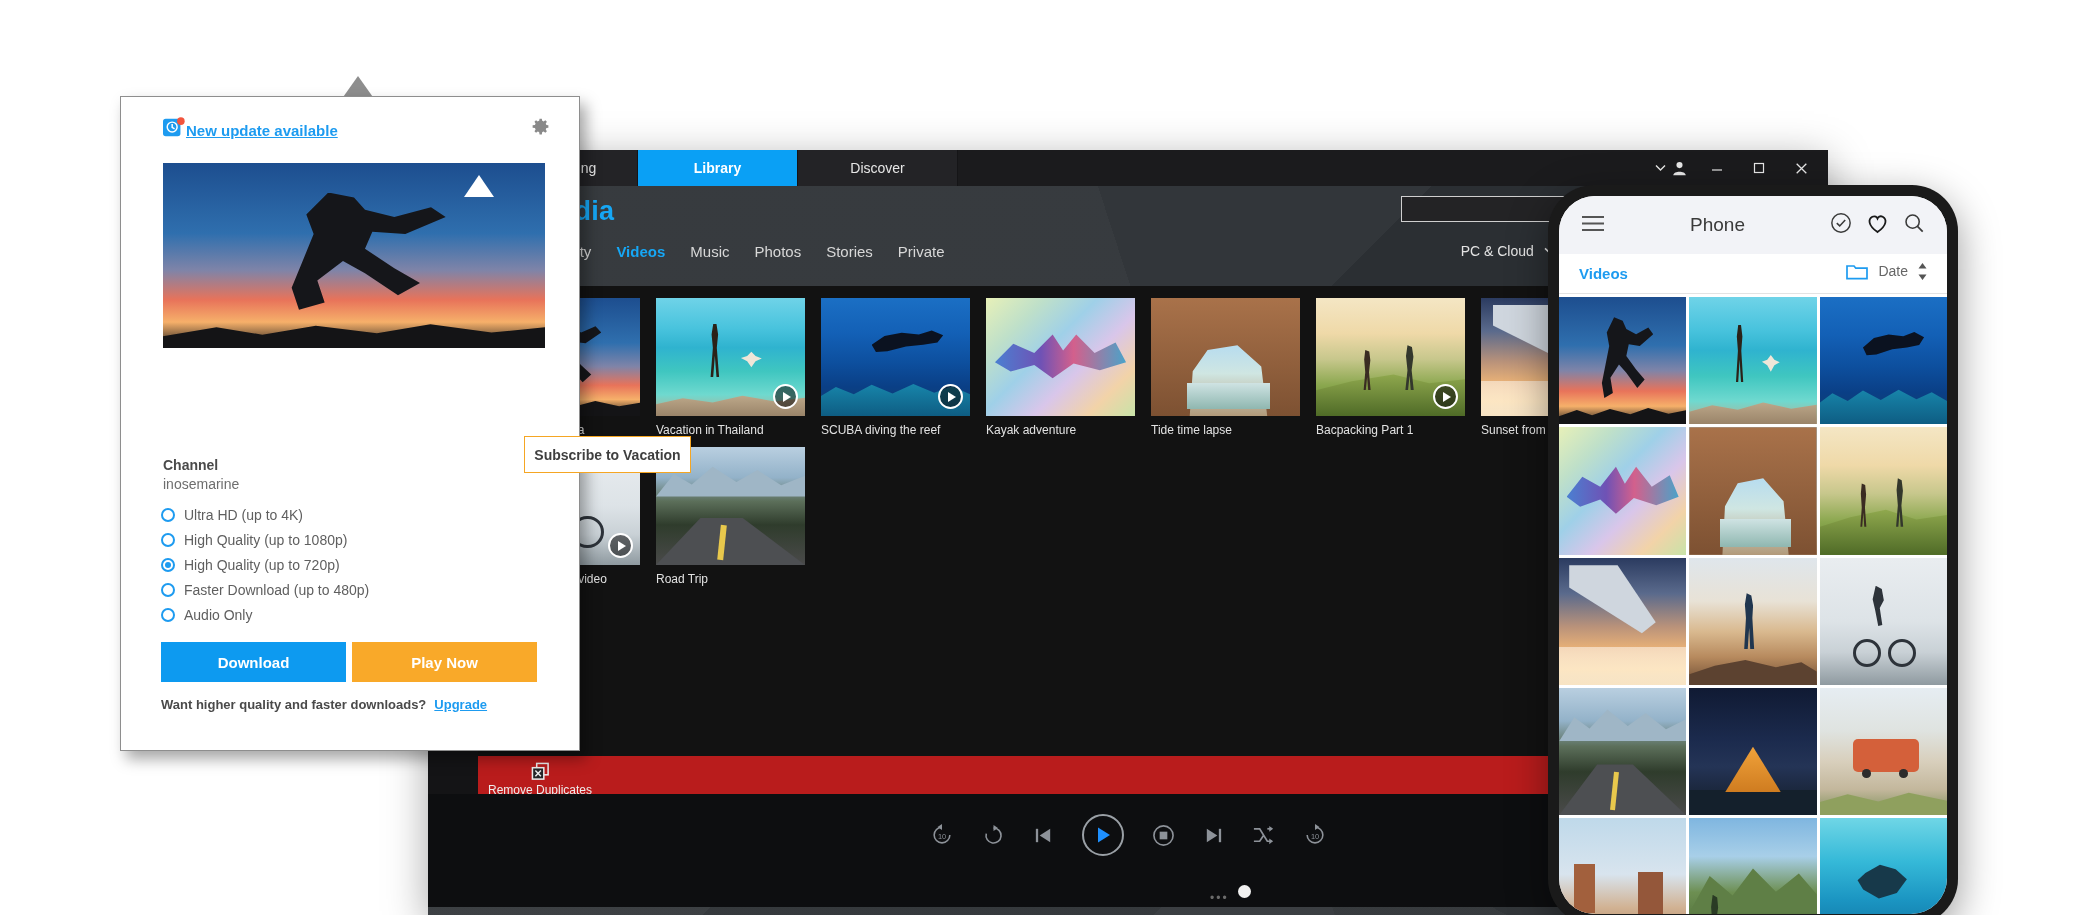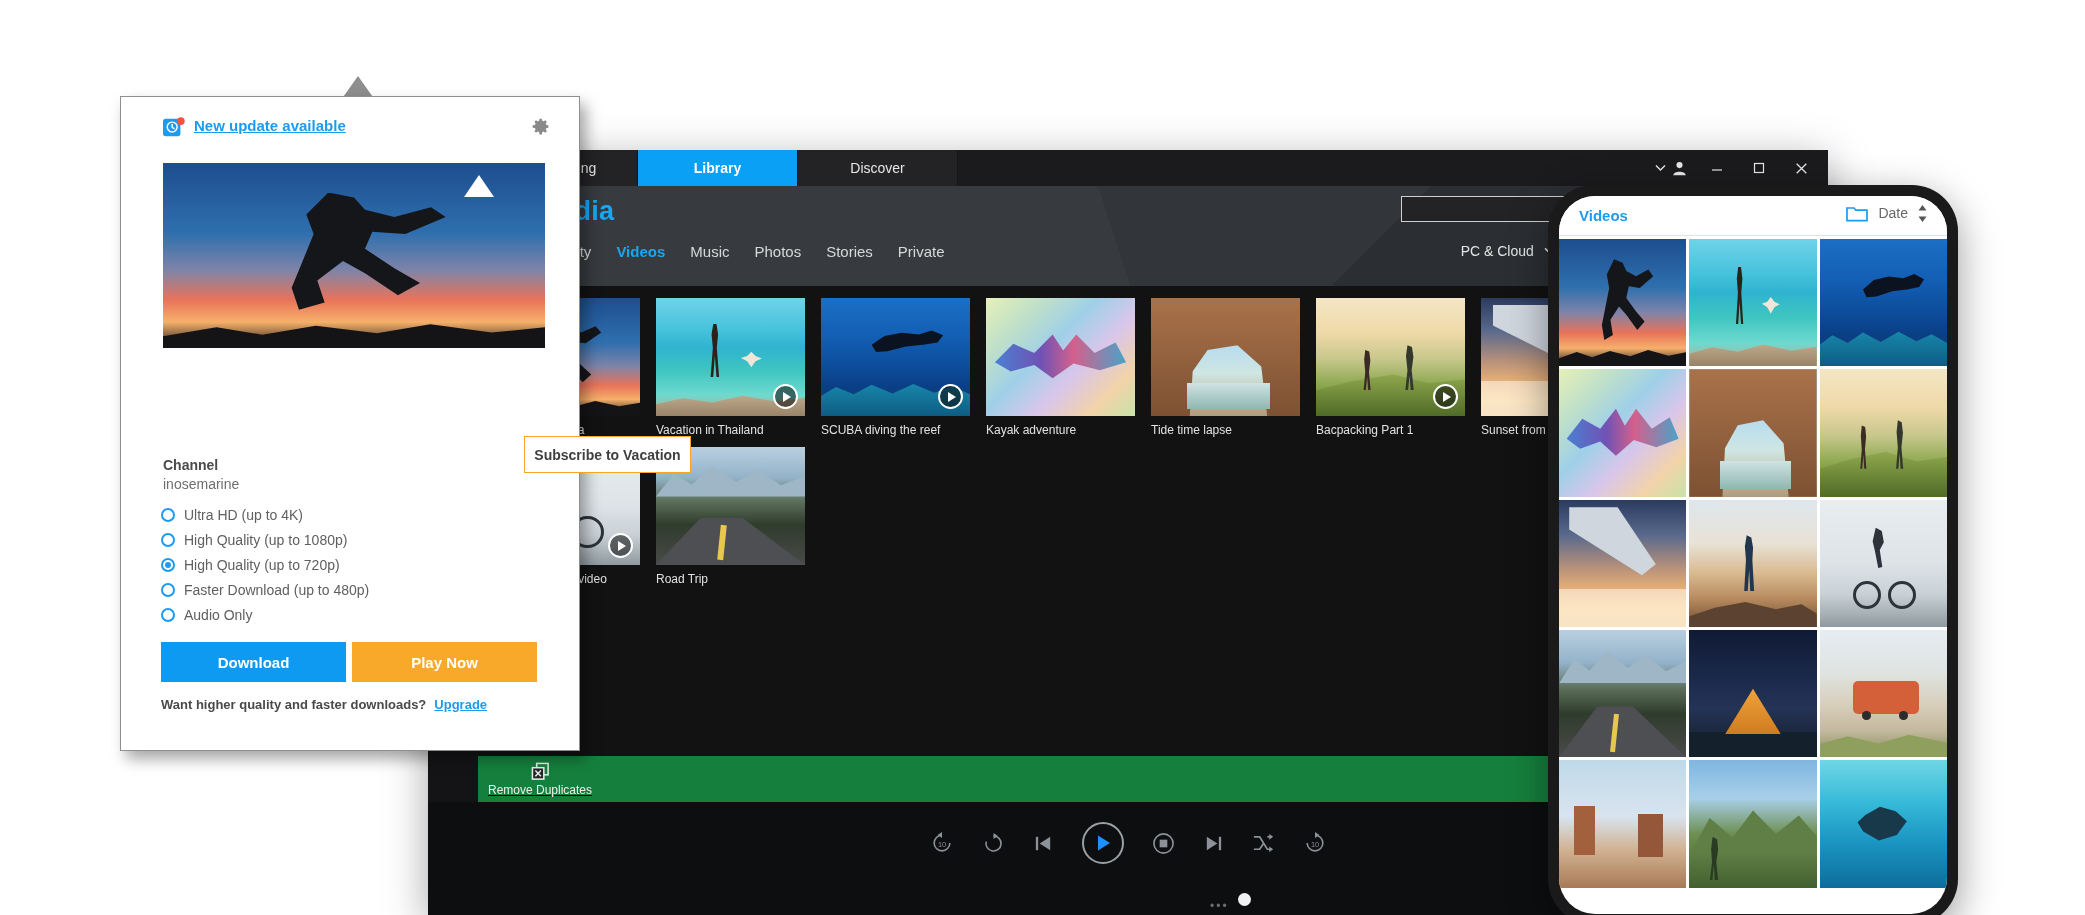--- a/index.html
+++ b/index.html
@@ -100,28 +100,28 @@
     border-radius: 50%; background: rgba(10,10,10,.55); border: 2px solid #fff;
     display: flex; align-items: center; justify-content: center;
   }
   .play-badge::after {
     content: ""; border-left: 8px solid #fff; border-top: 5px solid transparent;
     border-bottom: 5px solid transparent; margin-left: 3px;
   }
 
   #bottom-tools {
     position: absolute; left: 50px; right: 0; bottom: 113px; height: 46px;
-    background: #15803d; z-index: 4; display: flex; align-items: center; text-decoration: underline;
+    background: #b91c1c; z-index: 4; display: flex; align-items: center;
   }
   .tool-item {
     display: flex; flex-direction: column; align-items: center; gap: 2px;
     margin-left: 10px; cursor: pointer; color: #ededed; font-size: 12px;
   }
   #transport {
-    position: absolute; left: 0; bottom: 0; width: 100%; height: 113px;
+    position: absolute; left: 0; bottom: 8px; width: 100%; height: 113px;
     background: #0d0e10; z-index: 4;
   }
   .ctrls { position: absolute; left: 0; right: 0; top: 20px; display: flex; align-items: center; justify-content: center; gap: 28px; }
   .ctrl { color: #8d9299; cursor: pointer; display: flex; align-items: center; justify-content: center; }
   .ctrl.big { width: 42px; height: 42px; border: 2px solid #9aa0a6; border-radius: 50%; }
   .scrub { position: absolute; left: 0; right: 0; bottom: 8px; height: 14px; }
   .scrub-dot { position: absolute; left: 810px; top: 0; width: 13px; height: 13px; border-radius: 50%; background: #f1f1f1; }
   .scrub-dots { position: absolute; left: 782px; top: 6px; color: #6b6b6b; font-size: 12px; letter-spacing: 2px; }
   .scrub-dots2 { position: absolute; left: 1310px; top: 6px; color: #6b6b6b; font-size: 12px; letter-spacing: 2px; }
 
@@ -138,21 +138,21 @@
     clip-path: polygon(50% 0, 100% 100%, 0 100%);
     border: 0;
   }
   #dl-pointer-outline {
     position: absolute; left: 341px; top: 76px; width: 34px; height: 24px;
     background: #8e8e8e; z-index: 30;
     clip-path: polygon(50% 0, 100% 100%, 0 100%);
   }
   .dl-top { position: relative; height: 56px; }
   .update-row {
-    position: absolute; left: 42px; top: 20px; display: flex; align-items: flex-start; gap: 9px; cursor: pointer;
+    position: absolute; left: 42px; top: 20px; display: flex; align-items: flex-end; gap: 1px; cursor: pointer;
   }
   .update-badge-icon { position: relative; width: 22px; height: 22px; }
   .update-link {
     font-size: 15px; font-weight: bold; color: #1d9bf0;
     text-decoration: underline; white-space: nowrap;
   }
   .gear { position: absolute; right: 28px; top: 19px; cursor: pointer; }
   .dl-preview {
     position: absolute; left: 42px; top: 66px; width: 382px; height: 185px;
     overflow: hidden; background: #2a4f7c;
@@ -663,20 +663,47 @@
     </div>
 
     <div class="dl-foot">
       <span>Want higher quality and faster downloads?</span>
       <span class="upgrade-link">Upgrade</span>
     </div>
   </div>
 
   <div id="phone">
     <div id="phone-screen">
+      <div class="ph-header">
+        <div>
+          <svg width="24" height="17" viewBox="0 0 24 17">
+            <path d="M1 2 H23 M1 8.5 H23 M1 15 H23" stroke="#555" stroke-width="2.2"></path>
+          </svg>
+        </div>
+        <div class="ph-title">Phone</div>
+        <div class="ph-icons">
+          <div>
+            <svg width="22" height="22" viewBox="0 0 24 24">
+              <circle cx="12" cy="12" r="10" stroke="#3a3a3a" stroke-width="1.6" fill="none"></circle>
+              <path d="M7.4 12.2 L10.6 15.2 L16.6 8.8" stroke="#3a3a3a" stroke-width="1.7" fill="none"></path>
+            </svg>
+          </div>
+          <div>
+            <svg width="23" height="21" viewBox="0 0 24 22">
+              <path d="M12 20 C2 13 2 6.5 6.6 4 C9.4 2.5 11.4 4.4 12 5.8 C12.6 4.4 14.6 2.5 17.4 4 C22 6.5 22 13 12 20 Z" stroke="#1a1a1a" stroke-width="1.9" fill="none"></path>
+            </svg>
+          </div>
+          <div>
+            <svg width="22" height="22" viewBox="0 0 24 24">
+              <circle cx="10.5" cy="10.5" r="7.2" stroke="#3a3a3a" stroke-width="1.7" fill="none"></circle>
+              <path d="M15.8 15.8 L21.5 21.5" stroke="#3a3a3a" stroke-width="1.9"></path>
+            </svg>
+          </div>
+        </div>
+      </div>
 
       <div class="ph-subbar">
         <div class="ph-videos">Videos</div>
         <div class="ph-right">
           <div>
             <svg width="22" height="17" viewBox="0 0 22 17">
               <path d="M1 15.6 V3 H8 L9.8 5.2 H21 V15.6 Z" stroke="#1d9bf0" stroke-width="1.7" fill="none"></path>
             </svg>
           </div>
           <span class="ph-date">Date</span>

